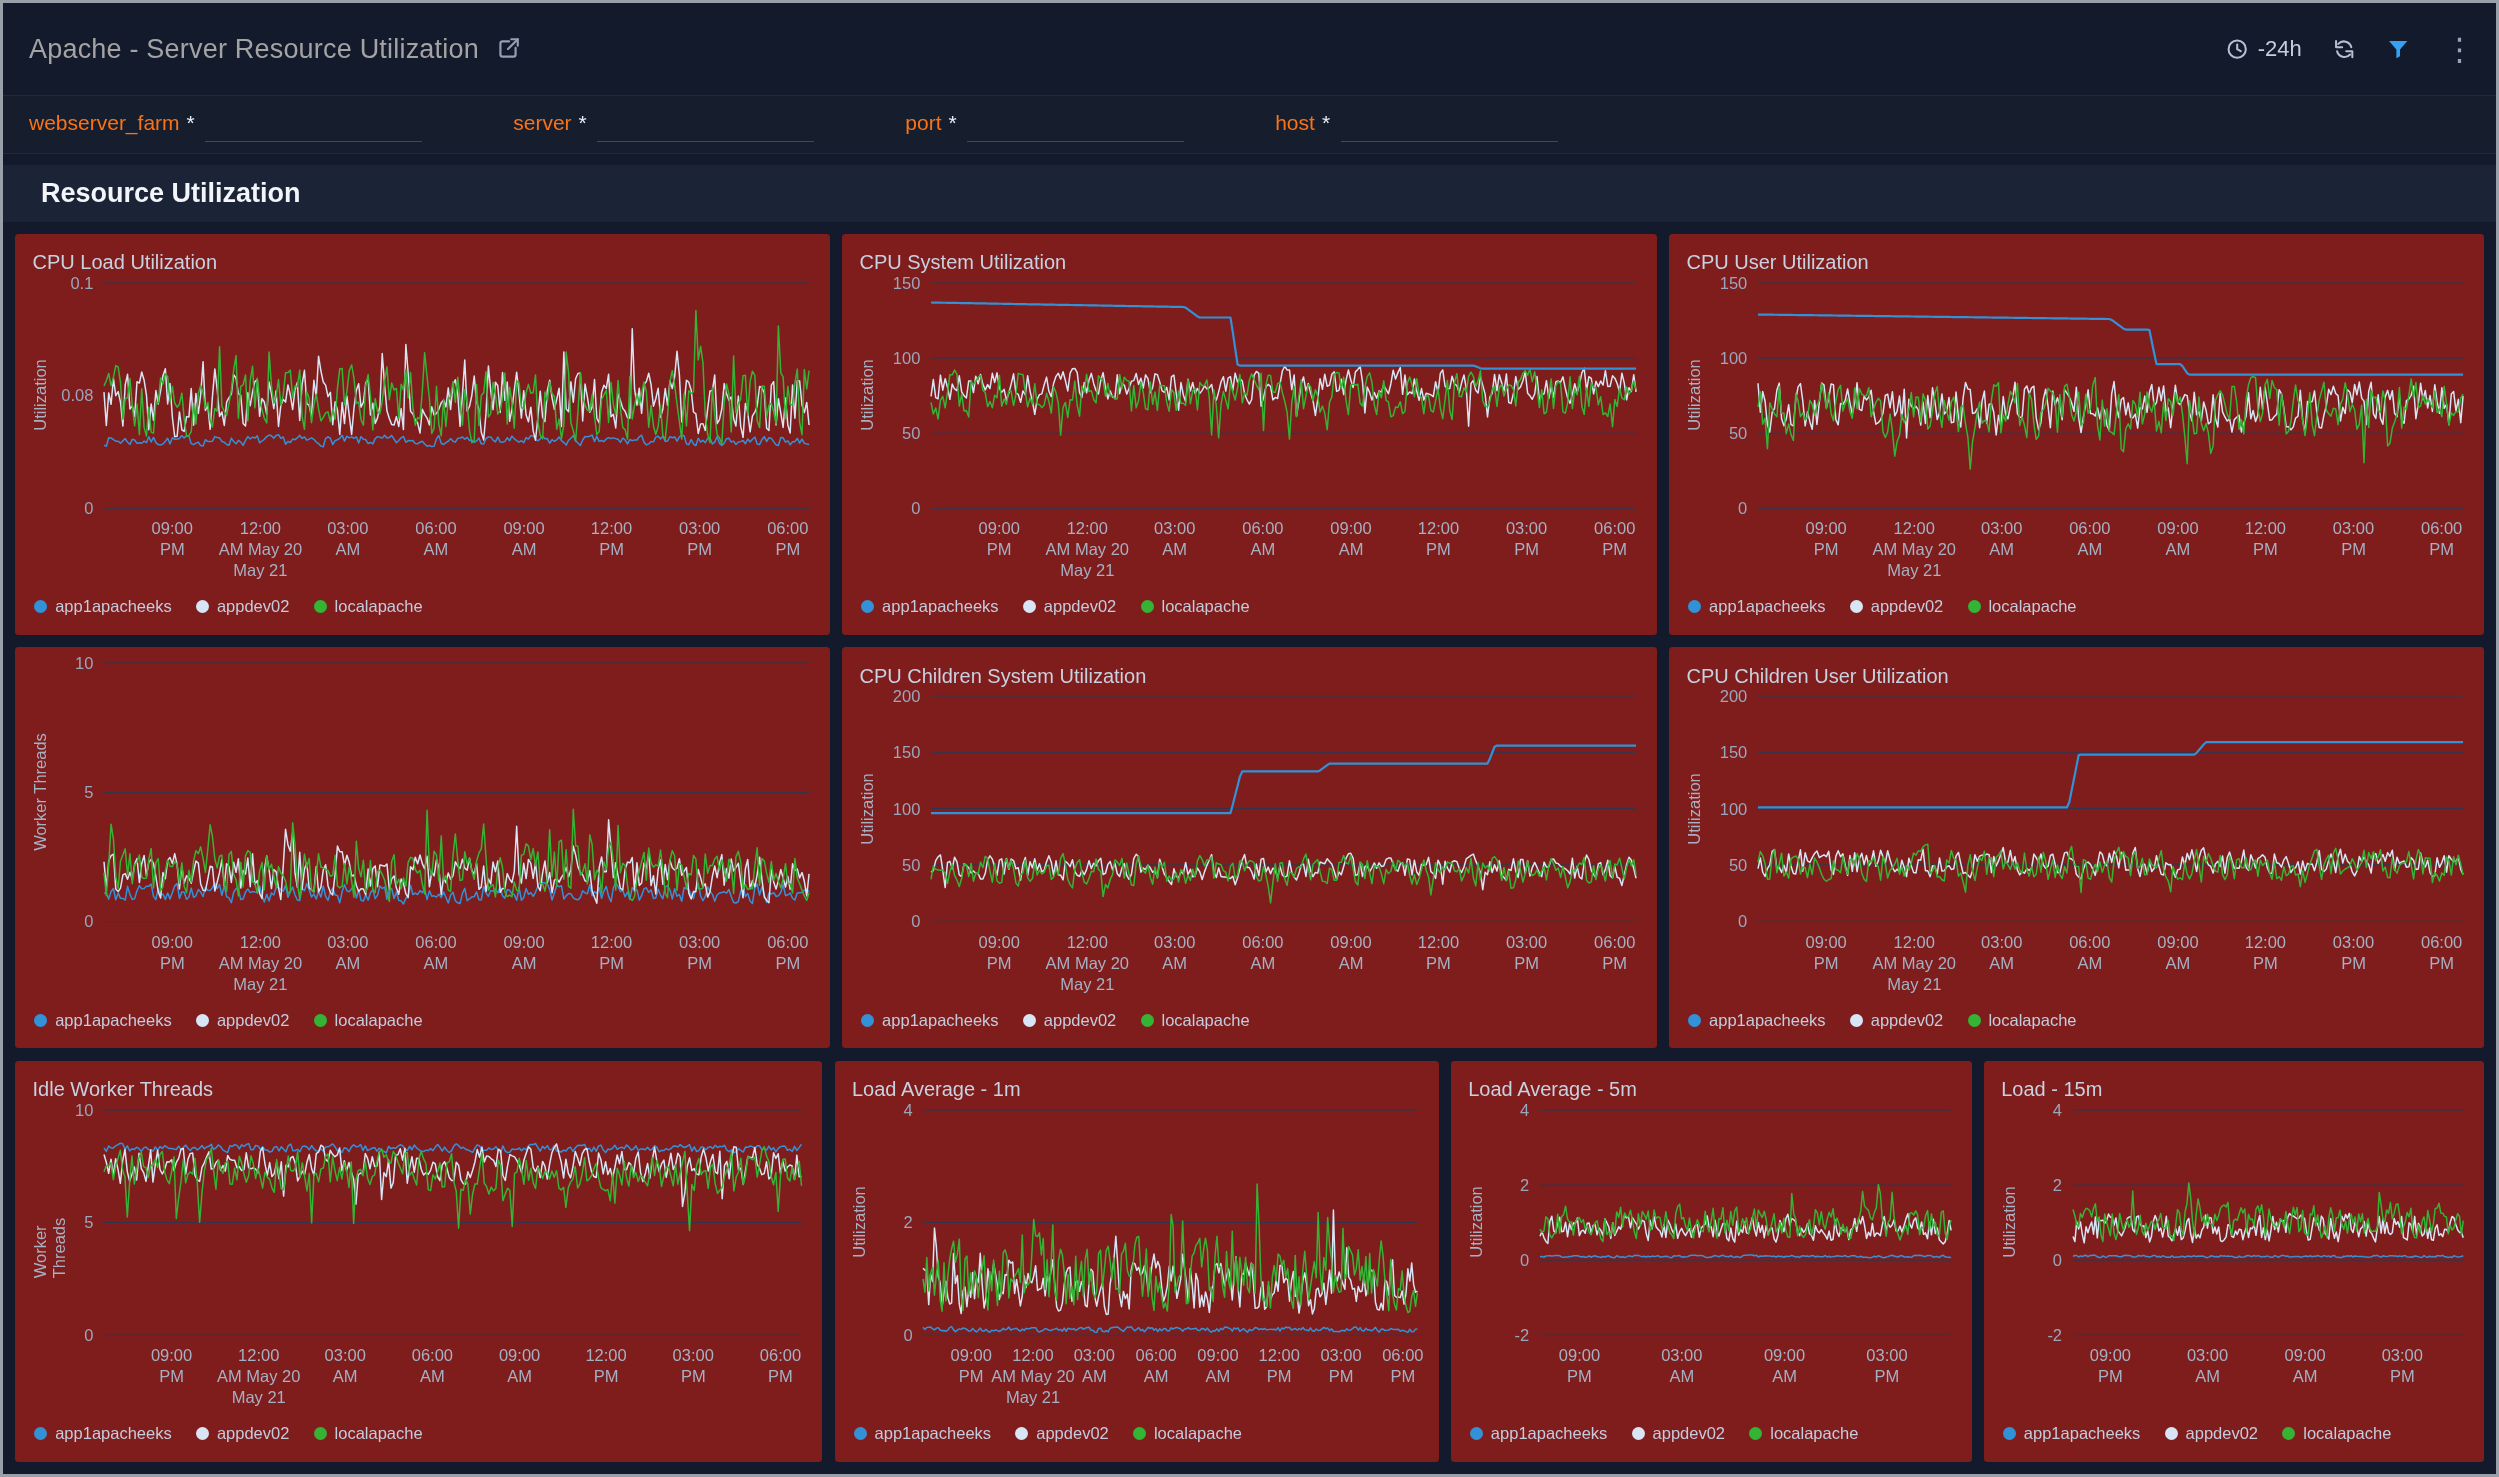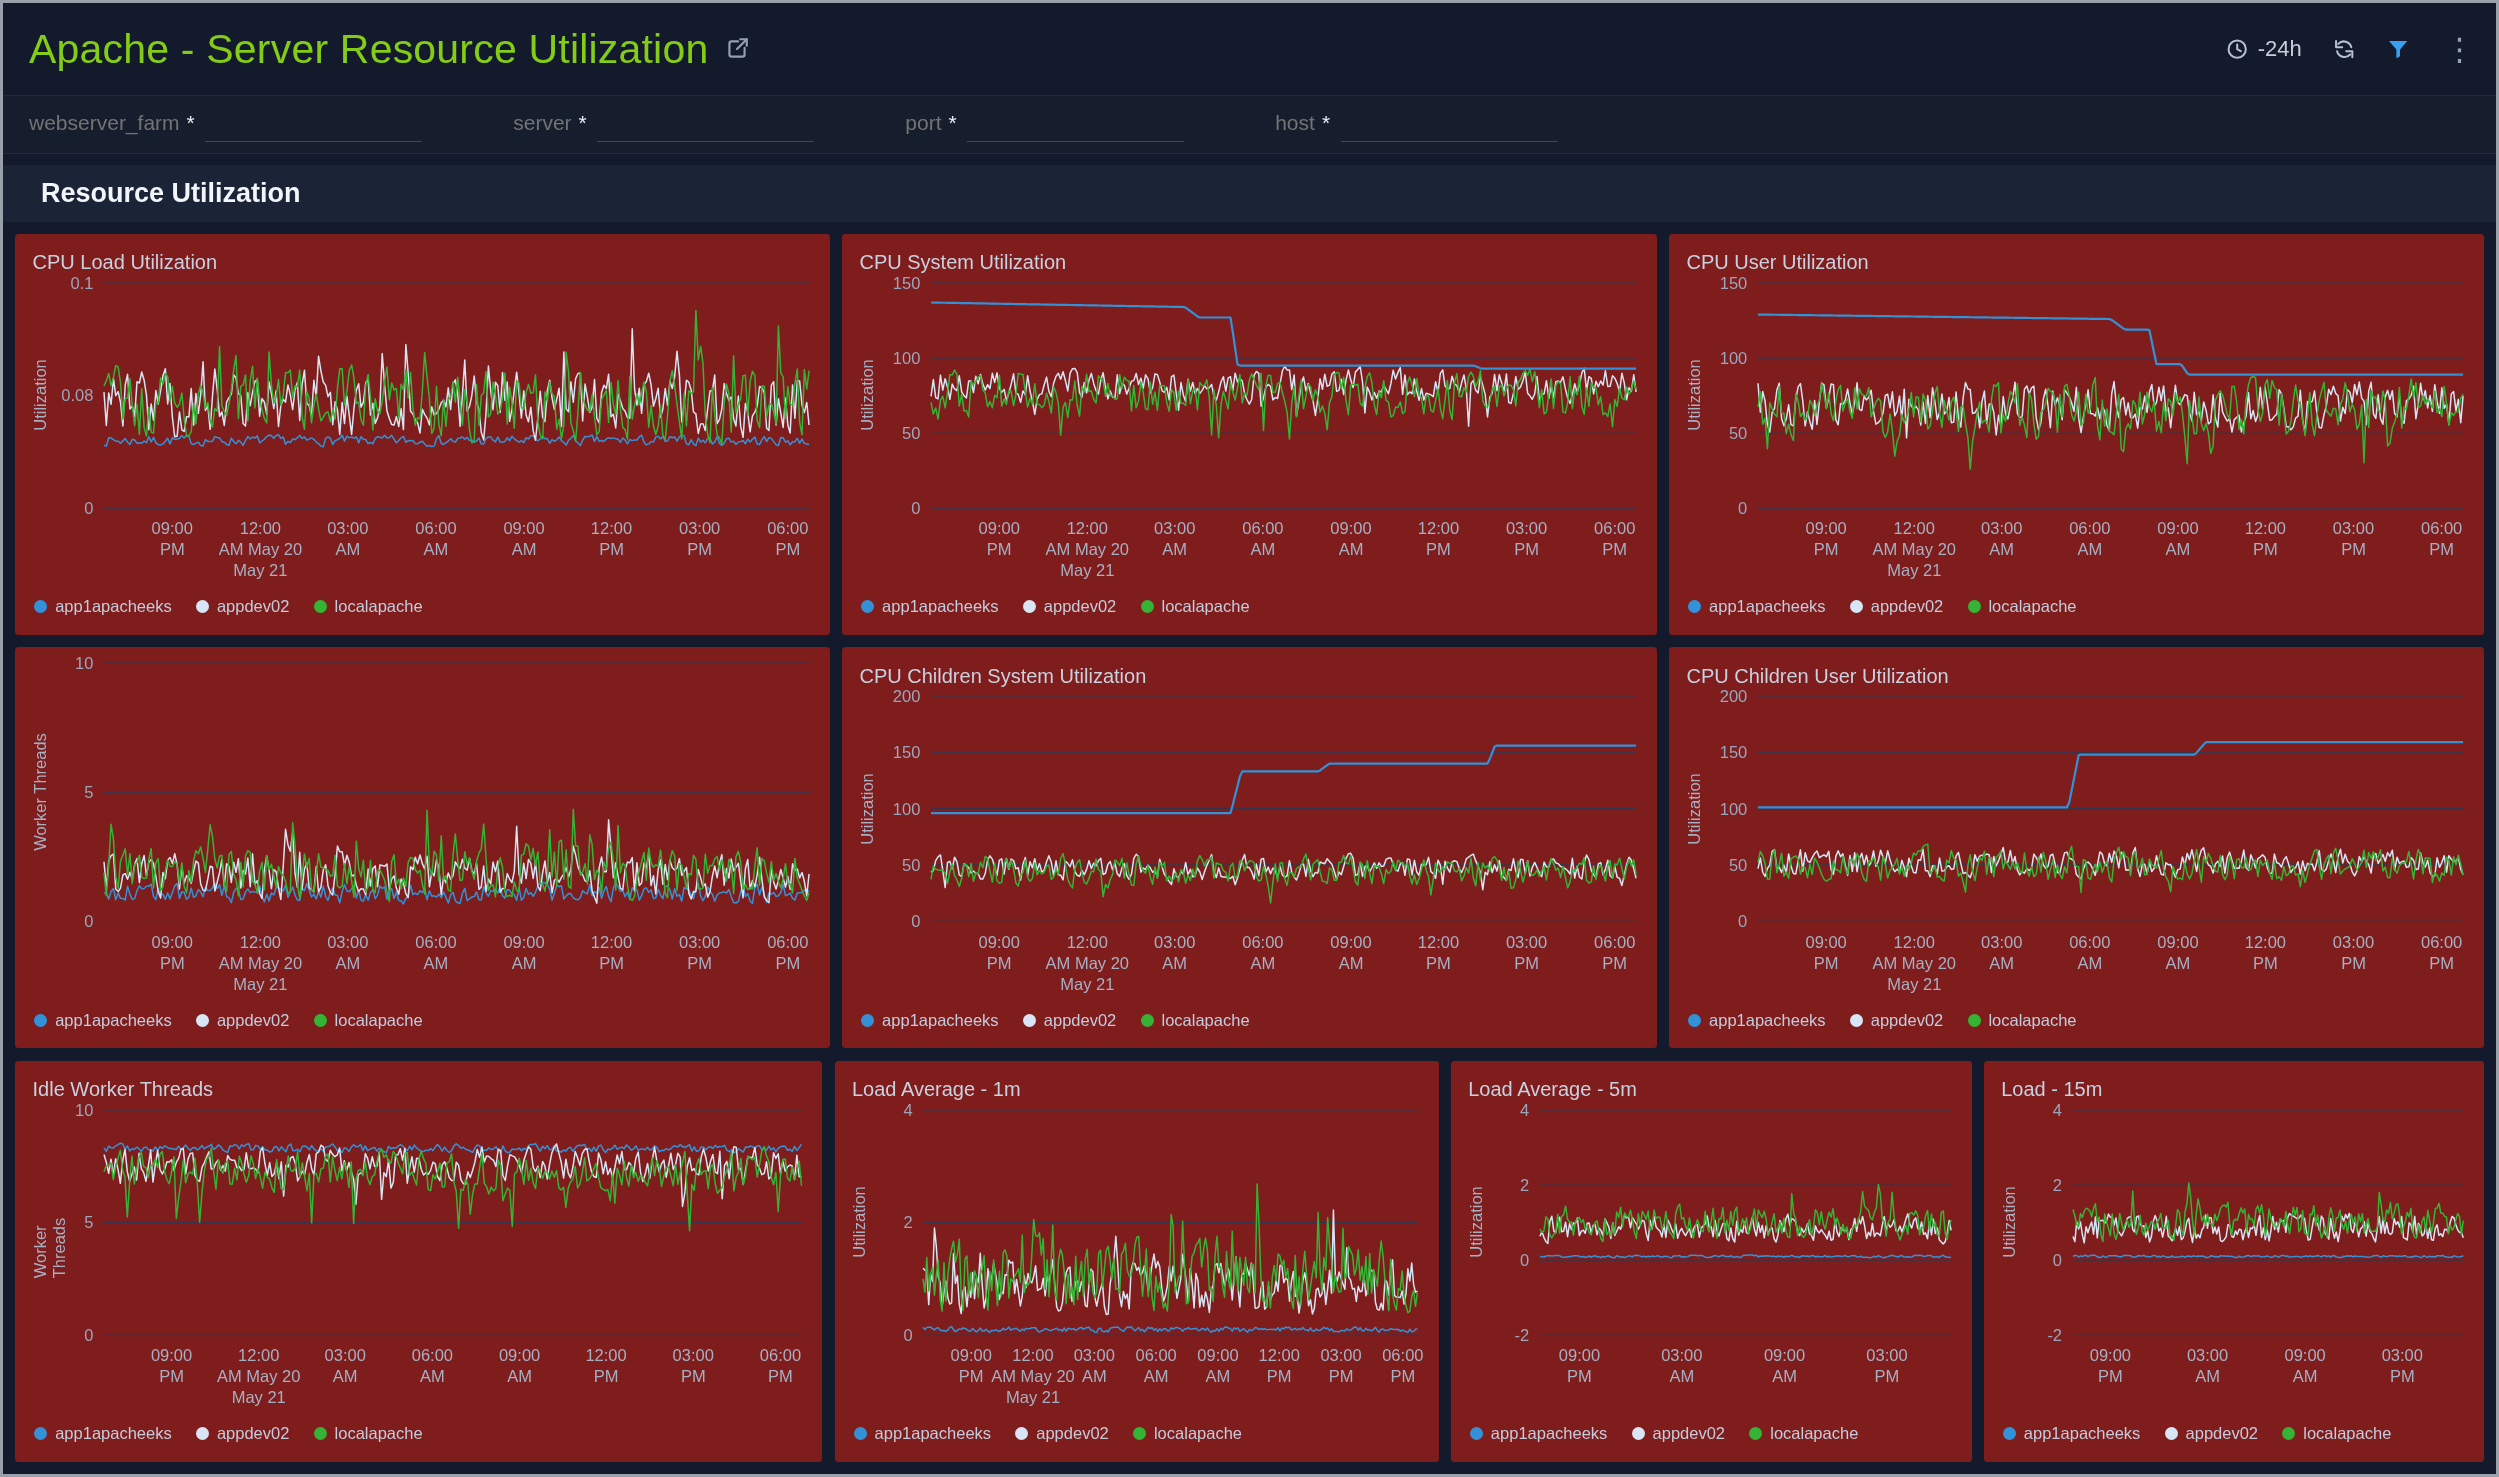--- a/index.html
+++ b/index.html
@@ -1,29 +1,29 @@
 <!DOCTYPE html>
 <html style="font-size:14px"><head>
 <meta charset="utf-8">
 <style>
   html,body{margin:0;padding:0;width:2500px;height:1477px;background:#9aa1ab;font-family:"Liberation Sans",sans-serif;}
   .frame{position:absolute;inset:0;border:3.5px solid #99a0aa;background:#131a2b;display:flex;flex-direction:column;overflow:hidden;box-sizing:border-box;}
   
   header{height:92px;flex:none;display:flex;align-items:center;padding:0 17.4px 0 26px;border-bottom:0.9px solid #202b42;}
-  .dash-title{font-size:41px;font-weight:400;color:#84cc16;margin:0 15.7px 0 0;letter-spacing:0.2px;}
+  .dash-title{font-size:27px;font-weight:400;color:#a3a3a3;margin:0 15.7px 0 0;letter-spacing:0.2px;}
   .icon{display:inline-flex;align-items:center;justify-content:center;cursor:pointer;}
   .icon svg{display:block;}
   .spacer{flex:1;}
   .toolbar{display:flex;align-items:center;gap:30px;}
   .time-range{display:flex;align-items:center;gap:8.7px;color:#c6cede;font-size:22px;cursor:pointer;}
   .kebab{font-size:31px;color:#99a3b5;line-height:1;cursor:pointer;padding:0 3.5px;}
   
   .filters{height:57px;flex:none;display:flex;align-items:center;padding:0 26px;background:#161e2e;border-bottom:0.9px solid #1f2940;}
   .filter{display:flex;align-items:flex-end;margin-right:91px;}
-  .filter .flabel{font-size:21px;color:#737373;padding-bottom:7px;}
+  .filter .flabel{font-size:21px;color:#f97316;padding-bottom:7px;}
   .filter .req{font-size:21px;color:#e8eef7;margin-left:7px;padding-bottom:7px;}
   .filter input{background:transparent;border:none;border-bottom:1.7px solid #3c4961;width:213px;height:31px;margin-left:10.5px;color:#e6ecf5;font-size:20px;outline:none;font-family:"Liberation Sans",sans-serif;}
   
   .section-bar{margin-top:10.5px;flex:none;height:57px;background:#1b2336;display:flex;align-items:center;padding:0 26px;}
   .section-bar h2{margin:12px;font-size:27px;font-weight:700;color:#f2f5fa;}
   
   .grid{flex:1;display:flex;flex-direction:column;gap:12.2px;padding:12.2px;min-height:0;}
   .row{flex:1;display:grid;gap:12.2px;min-height:0;}
   .row-3{grid-template-columns:1fr 1fr 1fr;}
   .row-4{grid-template-columns:1.55fr 1.16fr 1fr 0.96fr;}

